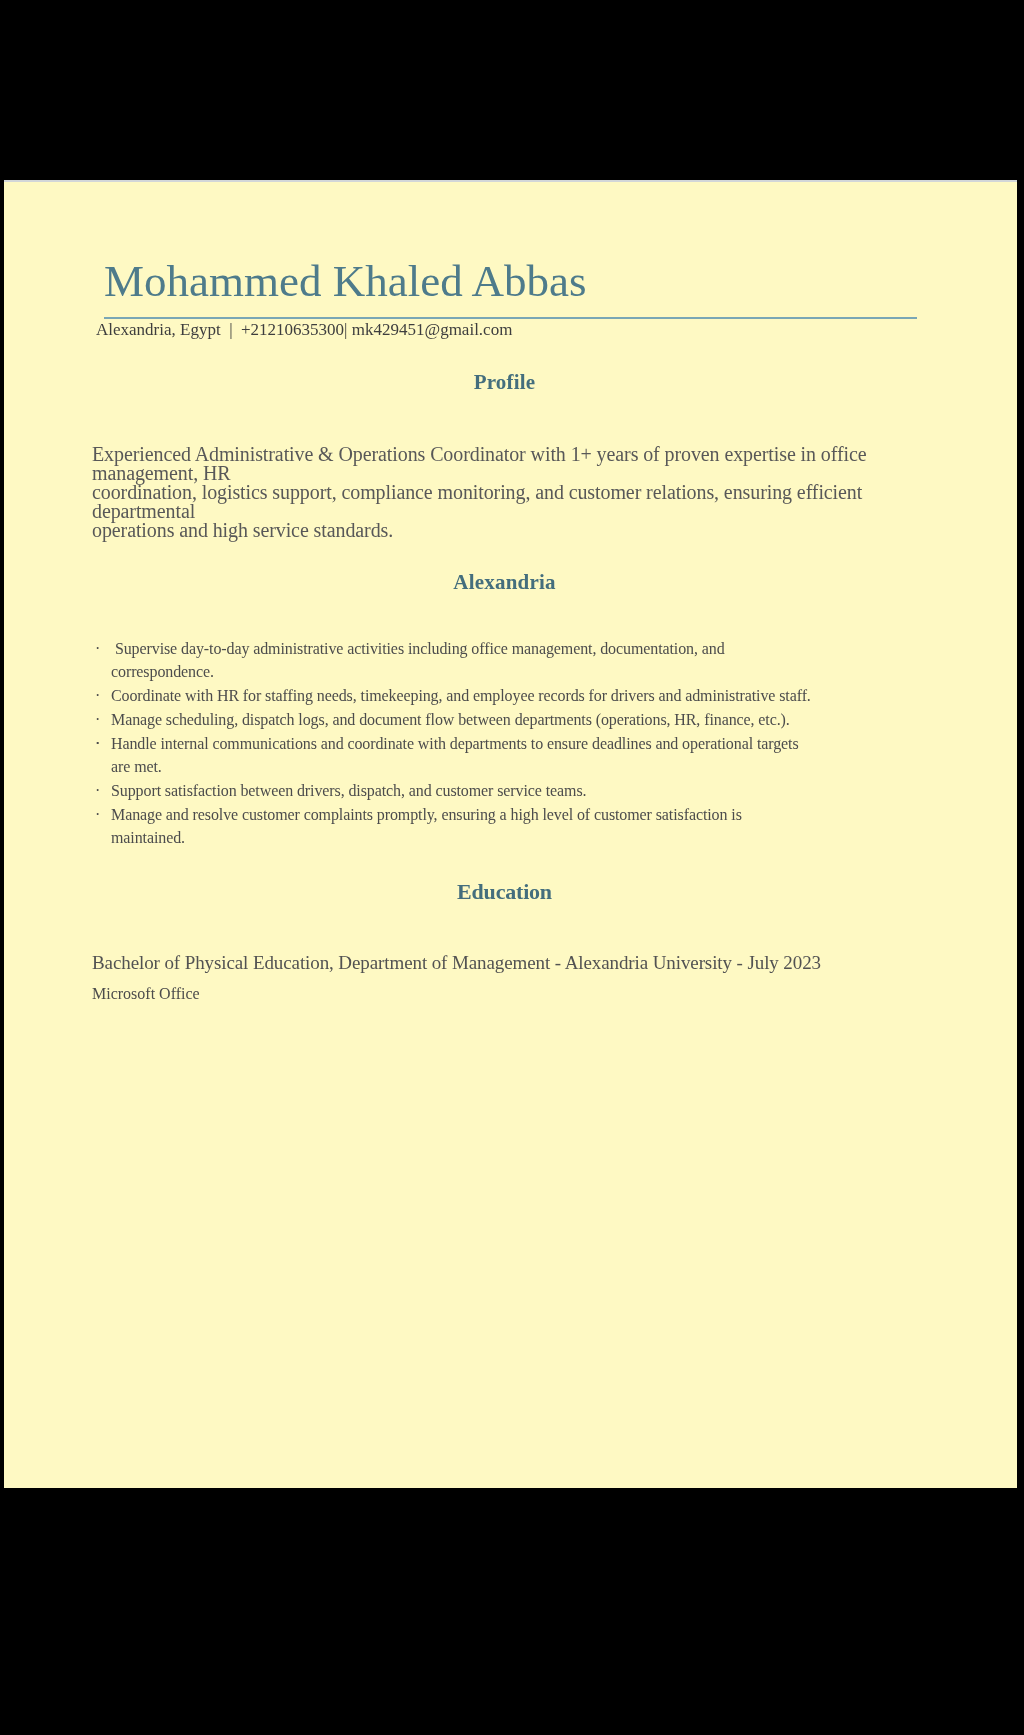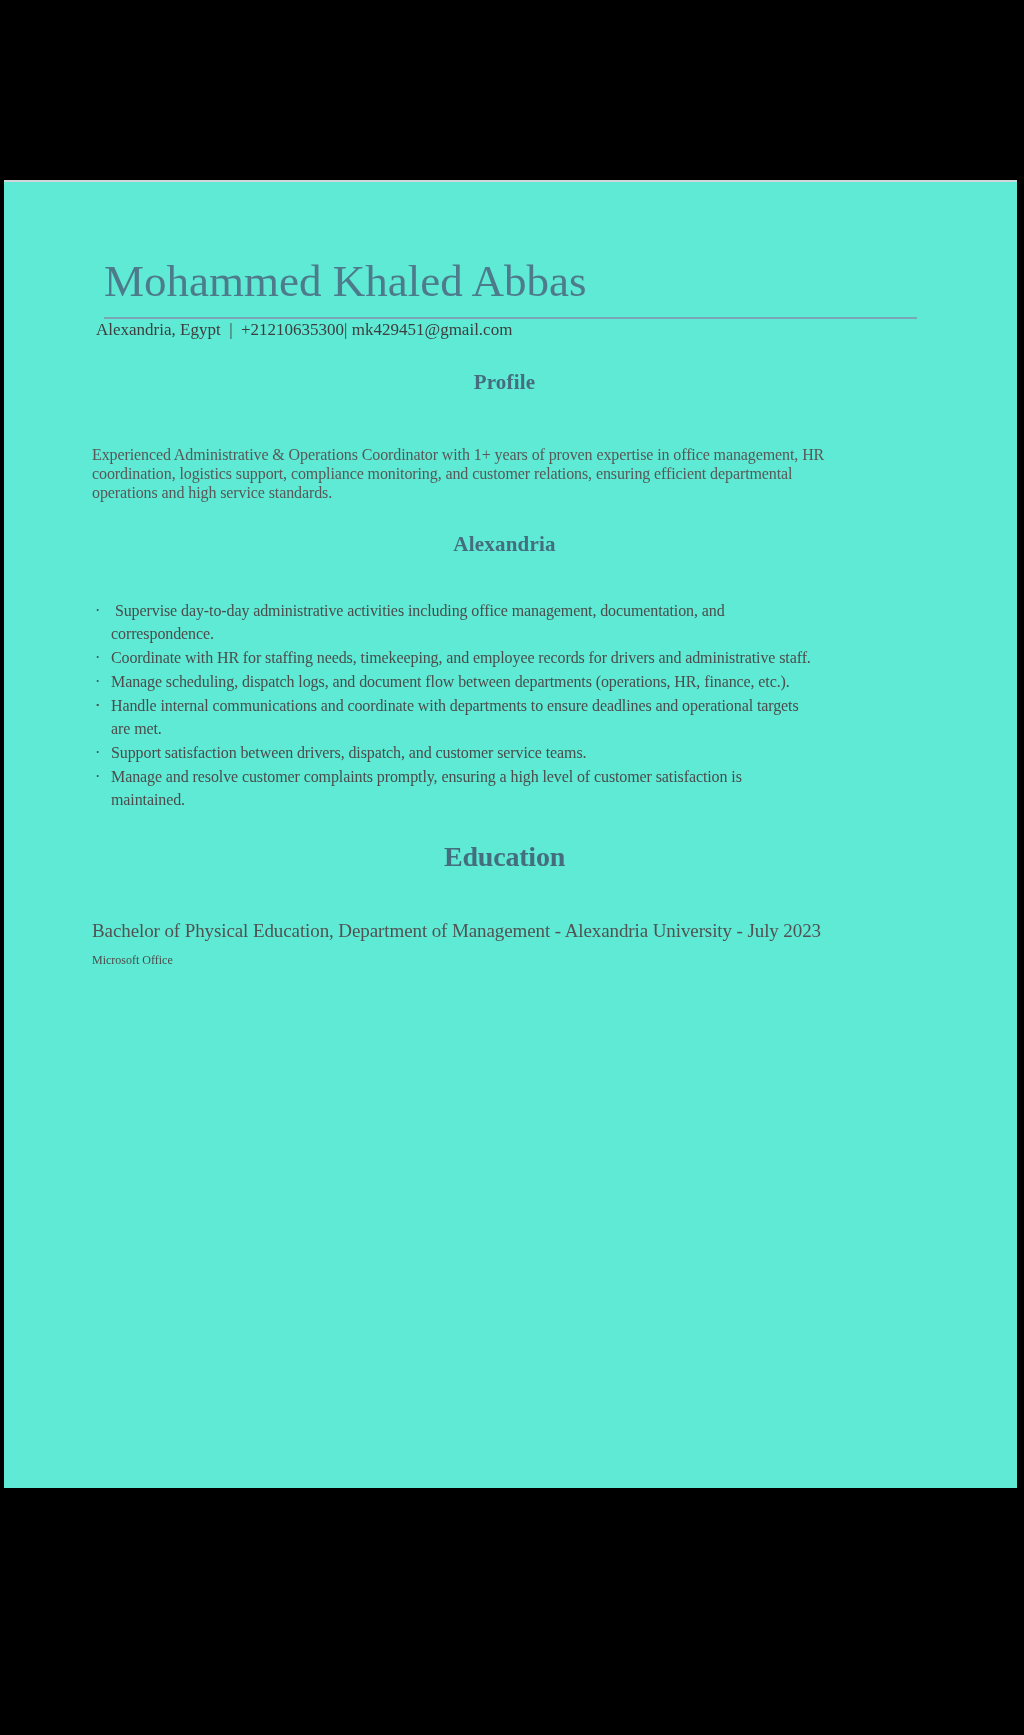--- a/index.html
+++ b/index.html
@@ -24,21 +24,21 @@
     background: #000;
   }
   .letterbox.top { top: 0; height: 180px; }
   .letterbox.bottom { top: 1488px; height: 247px; }
   .page {
     position: absolute;
     left: 4px;
     top: 180px;
     width: 1013px;
     height: 1308px;
-    background: #5eead4;
+    background: #fef9c3;
     border-top: 2px solid #d2d6d8;
     box-sizing: border-box;
   }
   .content {
     padding: 58px 100px 0 88px;
   }
   h1.name {
     margin: 16px 0 0 12px;
     font-size: 45px;
     font-weight: 400;
@@ -59,26 +59,26 @@
   }
   h2.section-heading {
     margin: 30px 0 0 0;
     font-size: 21px;
     font-weight: 700;
     color: var(--accent, #446e7d);
     letter-spacing: 0.2px;
     text-align: center;
   }
   h2.section-heading.lg {
-    font-size: 28px;
+    font-size: 22px;
     letter-spacing: -0.2px;
   }
   .profile-body {
     margin: 50px 0 0 0;
-    font-size: 16px;
+    font-size: 20px;
     line-height: 19px;
     color: var(--body-light, #585858);
     letter-spacing: -0.1px;
     white-space: pre-wrap;
   }
   .exp-heading { margin-top: 30px; }
   .job-title {
     margin: 47px 0 0 0;
     font-size: 17.5px;
     font-weight: 700;
@@ -112,21 +112,21 @@
   .edu-heading { margin-top: 31px; }
   .degree {
     margin: 47px 0 0 0;
     font-size: 19px;
     color: var(--degree, #525252);
     letter-spacing: -0.1px;
   }
   .sw-heading { margin-top: 58px; }
   .software-items {
     margin: 11px 0 0 0;
-    font-size: 12px;
+    font-size: 16px;
     color: var(--body, #4c4c4c);
   }
 </style>
 </head>
 <body>
 
 <div class="canvas">
 
   <div class="letterbox top"></div>
 

